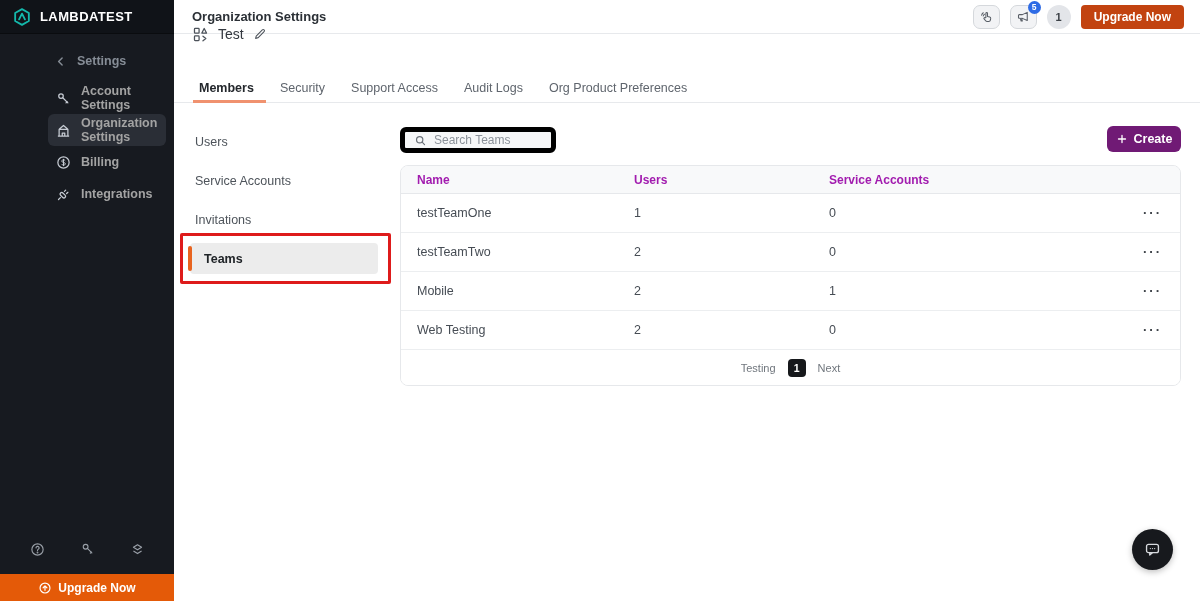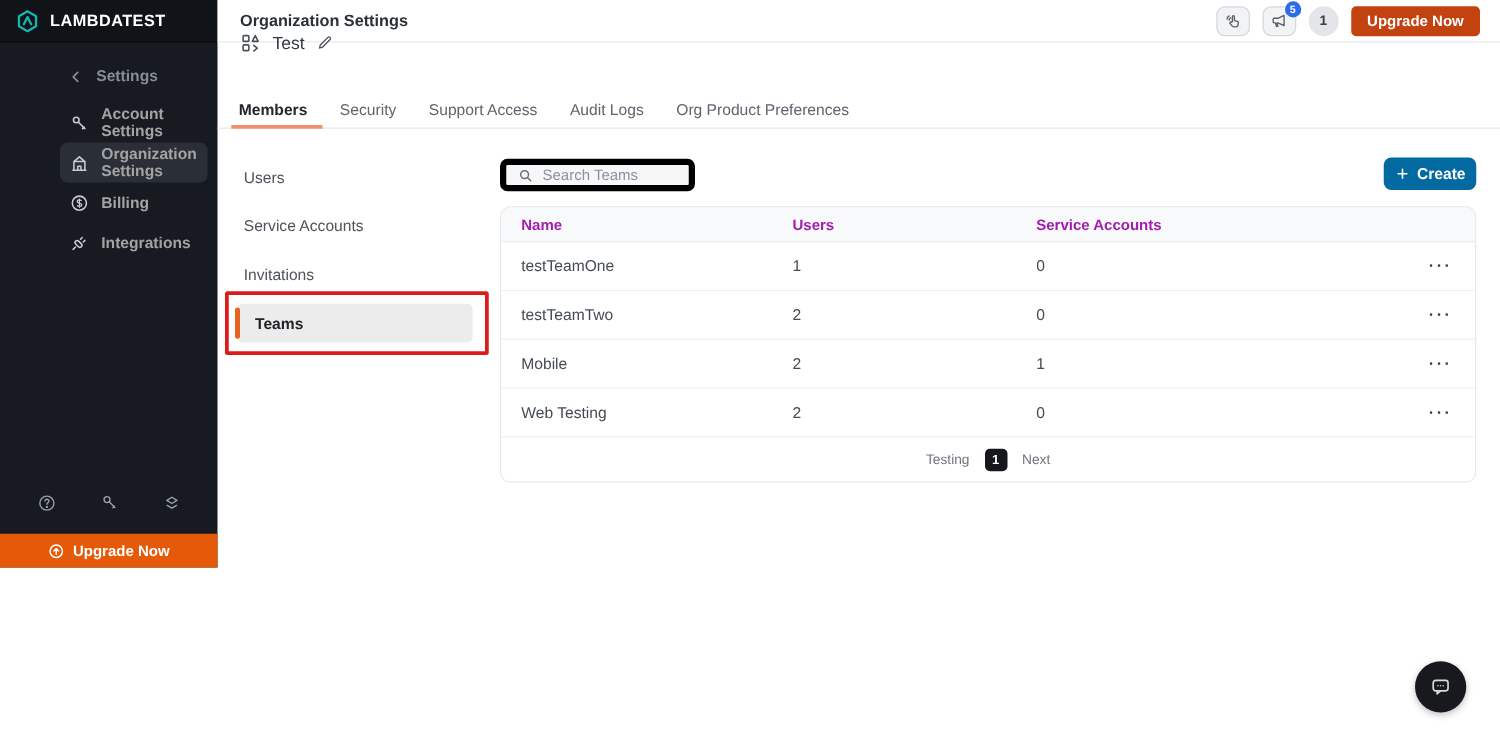--- a/index.html
+++ b/index.html
@@ -1,20 +1,20 @@
 <!DOCTYPE html>
 <html><head>
 <meta charset="utf-8">
 <style>
   * { margin:0; padding:0; box-sizing:border-box; }
   html,body { width:1200px; height:601px; font-family:"Liberation Sans", sans-serif; background:#fff; overflow:hidden; }
   .screen { position:relative; width:1200px; height:601px; background:#fff; }
 
   
-  .sidebar { position:absolute; left:0; top:0; width:174px; height:454px; background:#171a20; }
+  .sidebar { position:absolute; left:0; top:0; width:174px; height:601px; background:#171a20;border-radius:19px; }
   .logo-band { height:34px; display:flex; align-items:center; gap:8px; padding-left:12px; background:#101318; border-bottom:1px solid #0a0c0f; }
   .logo-text { color:#fff; font-size:13px; font-weight:bold; letter-spacing:.4px; }
   .side-nav { padding:14px 8px 0;margin-left:40px; }
   .back-row { display:flex; align-items:center; gap:10px; color:#868d96; font-size:12.5px; font-weight:bold; padding:6px 6px 14px; cursor:pointer; }
   .nav-item { display:flex; align-items:center; gap:10px; height:32px; padding:0 8px; border-radius:6px; color:#a3a3a3; font-size:12.5px; font-weight:bold; cursor:pointer; }
   .nav-item .ic { color:#c6cbd3; display:flex; }
   .nav-item.active { background:#2a2e36; }
   .side-tools { position:absolute; left:0; right:0; bottom:33px; height:38px; display:flex; align-items:center; justify-content:space-around; padding:0 12px; color:#9aa0a8; }
   .side-tools .tool { display:flex; cursor:pointer; }
   .side-upgrade { position:absolute; left:0; right:0; bottom:0; height:27px; background:#e45a08; color:#fff; display:flex; align-items:center; justify-content:center; gap:6px; font-size:12px; font-weight:bold; cursor:pointer; }
@@ -26,38 +26,38 @@
   .icon-btn { position:relative; width:27px; height:24px; background:#f2f3f5; border:1px solid #d5d8dc; border-radius:7px; display:flex; align-items:center; justify-content:center; color:#585e66; cursor:pointer; }
   .badge { position:absolute; top:-5px; right:-5px; min-width:13px; height:13px; border-radius:7px; background:#2e6be5; color:#fff; font-size:8.5px; font-weight:bold; display:flex; align-items:center; justify-content:center; }
   .avatar { width:24px; height:24px; border-radius:50%; background:#e3e5e9; color:#3c4147; font-size:11px; font-weight:bold; display:flex; align-items:center; justify-content:center; cursor:pointer; }
   .upgrade-btn { background:#c24310; color:#fff; border:none; border-radius:4px; font-family:inherit; font-size:12px; font-weight:bold; padding:5px 13px; cursor:pointer; }
 
   
   .org-row { position:absolute; left:192px; top:23px; height:22px; display:flex; align-items:center; gap:9px; }
   .org-row .ic { color:#4c525a; display:flex; }
   .org-name { font-size:14px; color:#33383f; }
   .pencil { color:#4c525a; display:flex; cursor:pointer; }
-  .tabs { position:absolute; left:174px; right:0; top:73px; height:30px; border-bottom:1px solid #e7e9ec; display:flex; align-items:center; padding-left:17px; }
+  .tabs { position:absolute; left:174px; right:0; top:73px; height:30px; border-bottom:1px solid #e7e9ec; display:flex; align-items:center; padding-left:25px; }
   .tab { position:relative; height:100%; display:flex; align-items:center; padding:0 13px; font-size:12.5px; color:#5f656d; cursor:pointer; }
   .tab:first-child { padding-left:0; padding-right:13px; }
   .tab.active { font-weight:bold; color:#23272c; }
   .tab.active::after { content:""; position:absolute; left:-6px; right:1px; bottom:-1px; height:3px; background:#f0926f; }
 
   
   .subnav { position:absolute; left:195px; top:122px; width:196px; }
   .subnav-item { height:39px; display:flex; align-items:center; font-size:12.5px; color:#4e545b; cursor:pointer; }
   .subnav-item.active { position:relative; height:31px; margin:4px 0 4px -5px; width:188px; background:#ececec; border-radius:4px; padding-left:14px; font-weight:bold; color:#202428; }
   .subnav-item.active::before { content:""; position:absolute; left:-2px; top:3px; bottom:3px; width:4px; border-radius:2px; background:#e8641f; }
   .annotation-box { position:absolute; left:180px; top:233px; width:211px; height:51px; border:3px solid #de1b1b; border-radius:2px; pointer-events:none; }
 
   
   .search-box { position:absolute; left:400px; top:127px; width:156px; height:25px; background:#f6f7f8; border:5px solid #000000; border-radius:6px; display:flex; align-items:center; gap:7px; padding:8px 9px; color:#6a7078; }
   .search-box input { border:none; outline:none; background:transparent; font-family:inherit; font-size:12px; color:#3c4147; width:110px; }
   .search-box input::placeholder { color:#8b9199; }
-  .create-btn { position:absolute; left:1107px; top:126px; width:74px; height:26px; background:#0369a1; color:#fff; border:none; border-radius:6px; font-family:inherit; font-size:12.5px; font-weight:bold; display:flex; align-items:center; justify-content:center; gap:6px; cursor:pointer; }
+  .create-btn { position:absolute; left:1107px; top:126px; width:74px; height:26px; background:#701a75; color:#fff; border:none; border-radius:6px; font-family:inherit; font-size:12.5px; font-weight:bold; display:flex; align-items:center; justify-content:center; gap:6px; cursor:pointer; }
 
   
   .table { position:absolute; left:400px; top:165px; width:781px; background:#fff; border:1px solid #e6e8eb; border-radius:8px; overflow:hidden; }
   .thead { display:flex; height:28px; align-items:center; background:#f8f9fa; border-bottom:1px solid #e6e8eb; font-size:12px; font-weight:bold; color:#a21caf; }
   .trow { display:flex; height:39px; align-items:center; border-bottom:1px solid #eceef0; font-size:12.5px; color:#464c54; background:#fff; }
   .c-name { width:233px; padding-left:16px; }
   .c-users { width:195px; }
   .c-sa { width:272px; }
   .c-act { flex:1; display:flex; justify-content:flex-end; padding-right:18px; }
   .dots { color:#3c4147; font-size:13px; letter-spacing:2px; font-weight:bold; cursor:pointer; line-height:0; }

